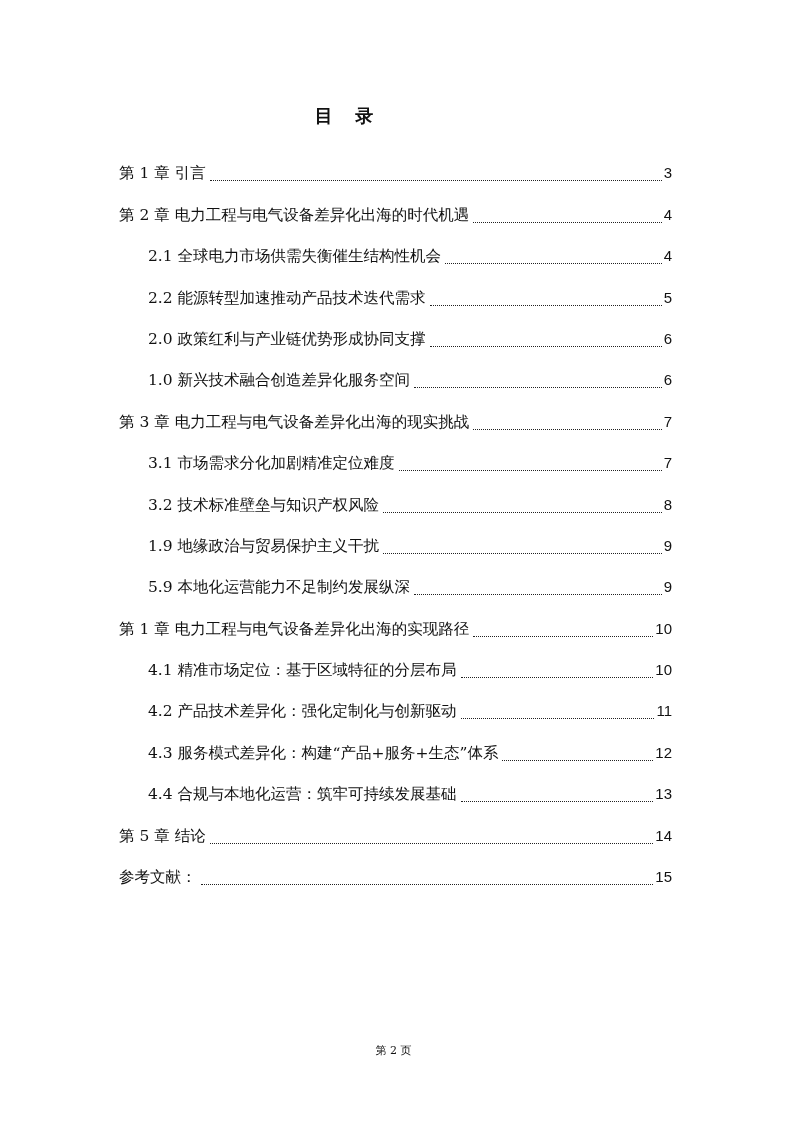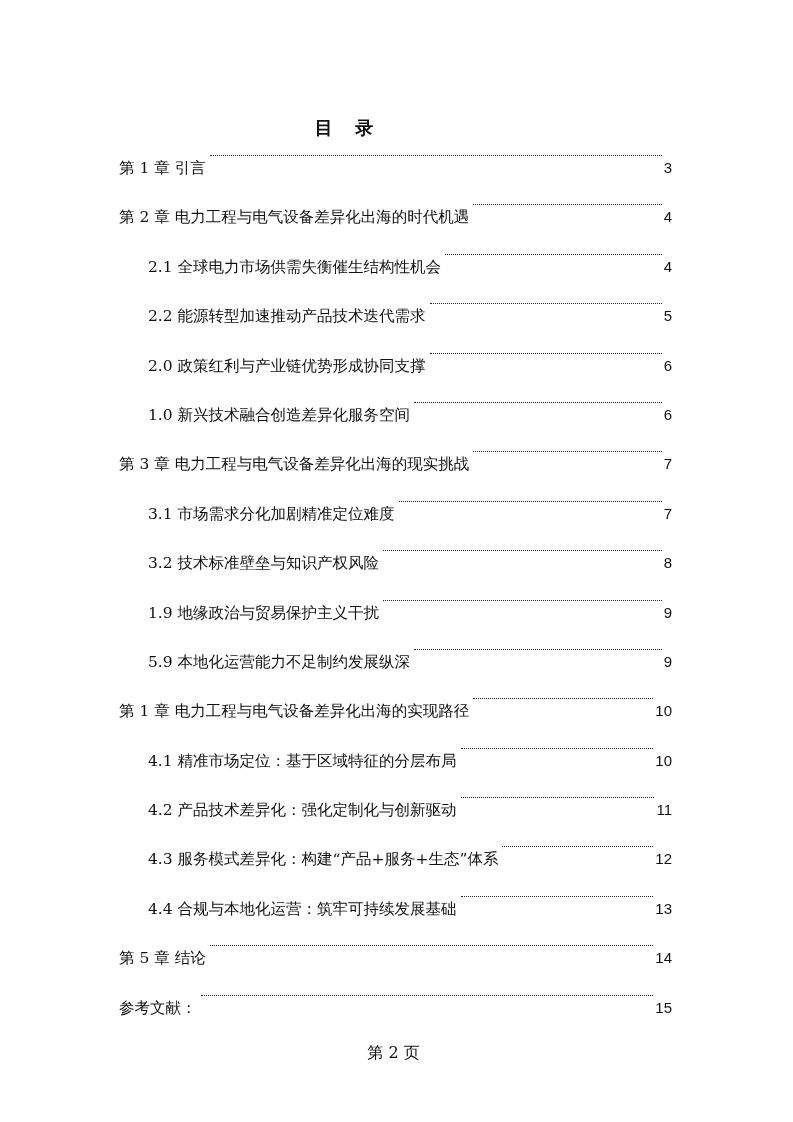--- a/index.html
+++ b/index.html
@@ -1,26 +1,26 @@
 <!DOCTYPE html>
 <html><head>
 <meta charset="utf-8">
 <style>
   html, body { margin: 0; padding: 0; background: #ffffff; }
   body { width: 793px; height: 1122px; position: relative; overflow: hidden;
          font-family: "DejaVu Serif", "Liberation Serif", serif; color: #111; }
   .title { position: absolute; top: 104px; left: 0; width: 696px; text-align: center;
-           font-family: "DejaVu Sans", sans-serif; font-weight: bold; font-size: 18px; letter-spacing: 8px; margin-top: 12px; }
+           font-family: "DejaVu Sans", sans-serif; font-weight: bold; font-size: 18px; letter-spacing: 8px; }
   .toc { position: absolute; top: 146px; left: 119px; width: 553px; }
-  .row { display: flex; align-items: flex-start; height: 41.4px; font-size: 15.5px; line-height: 28px; white-space: nowrap; margin-top: 8px; }
+  .row { display: flex; align-items: flex-end; height: 41.4px; font-size: 15.5px; line-height: 28px; white-space: nowrap; }
   .row.sub { padding-left: 29px; }
   .label { flex: 0 0 auto; padding-right: 2px; }
   .dots { flex: 1 1 auto; overflow: hidden; border-bottom: 1.5px dotted #222; margin: 0 2px 6px 2px; height: 1px; }
   .page { flex: 0 0 auto; font-family: "Liberation Sans", sans-serif; font-size: 15px; }
-  .footer { position: absolute; top: 1043px; left: 0; width: 787px; text-align: center; font-size: 16px; }
+  .footer { position: absolute; top: 1043px; left: 0; width: 787px; text-align: center; font-size: 11px; }
 </style>
 </head>
 <body>
 
 <div class="title">目 录</div>
 
 <div class="toc">
   <div class="row">
       <span class="label">第 1 章  引言</span>
       <span class="dots"></span>

